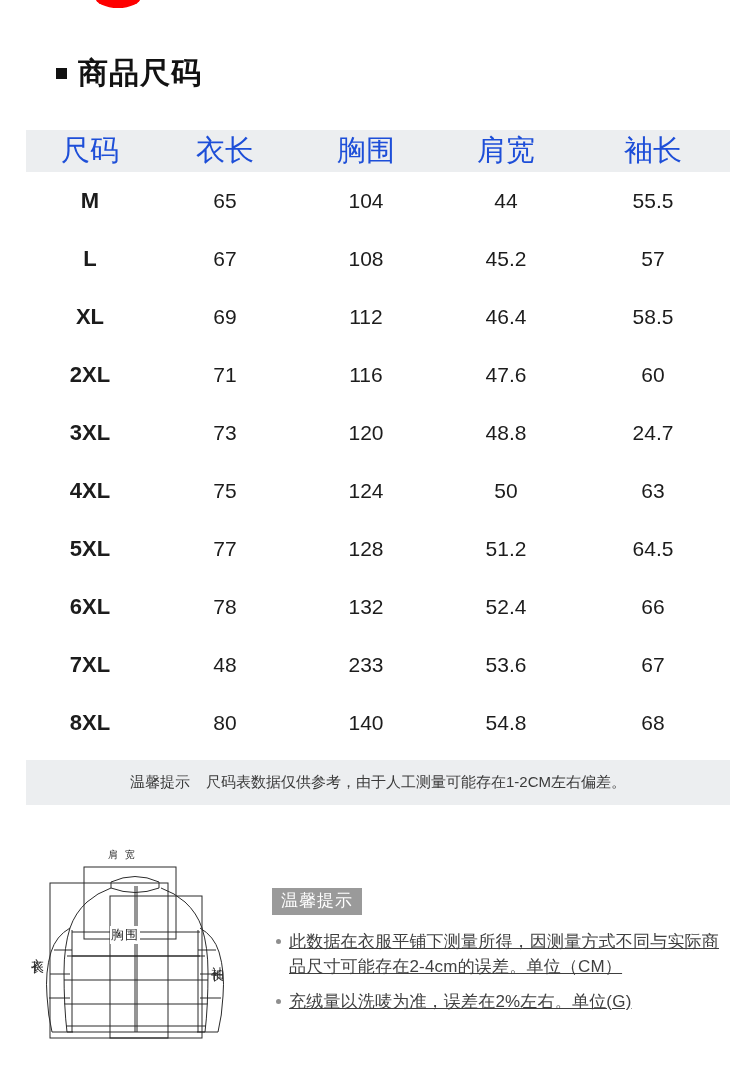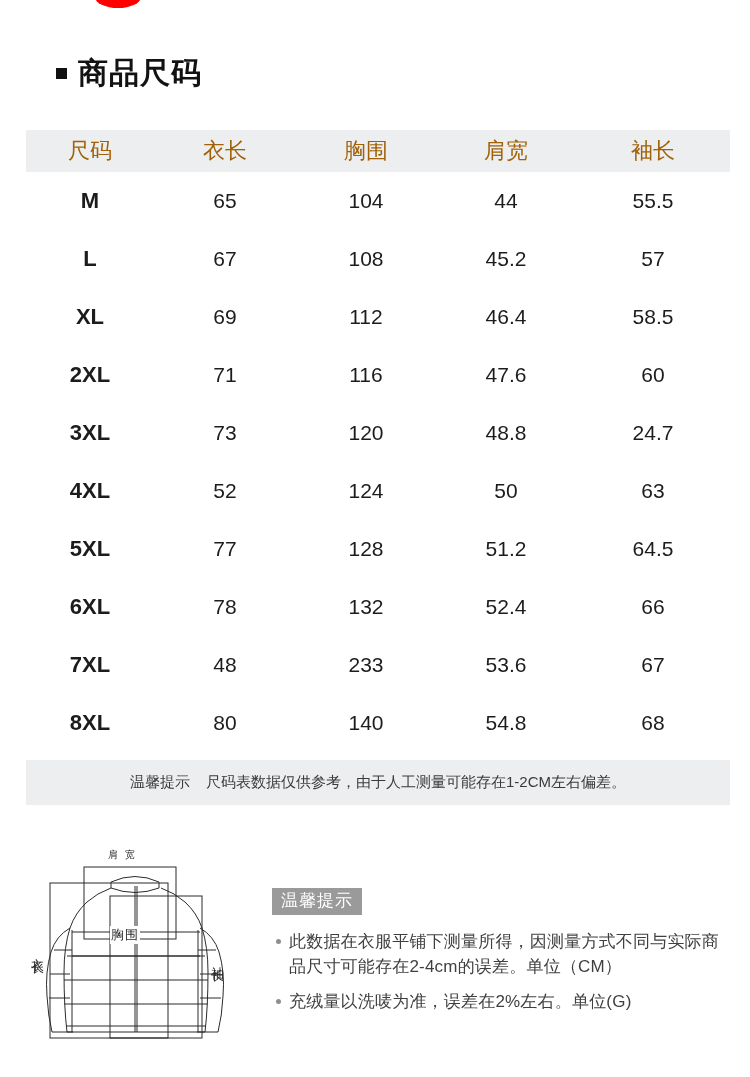--- a/index.html
+++ b/index.html
@@ -65,23 +65,23 @@
   .row.head {
     height: 42px;
     background: #eceef0;
   }
   .cell {
     text-align: center;
     font-size: 21px;
     color: #1c1c1c;
   }
   .row.head .cell {
-    font-size: 22px;
+    font-size: 29px;
     font-weight: normal;
-    color: #a16207;
+    color: #1d4ed8;
   }
   .c-size  { width: 128px; }
   .c-len   { width: 142px; }
   .c-bust  { width: 140px; }
   .c-shoul { width: 140px; }
   .c-sleev { width: 154px; }
   .row.body .c-size {
     font-weight: bold;
     font-size: 22px;
   }
@@ -155,20 +155,21 @@
     border-radius: 50%;
     background: #8e8e8e;
     margin: 10px 8px 0 4px;
     flex: 0 0 auto;
   }
   .tip-text {
     font-size: 17px;
     line-height: 1.5;
     color: #3f3f3f;
     letter-spacing: 0.2px;
+    text-decoration: underline;
   }
 </style>
 </head>
 <body>
 
 <div class="top-red-blob"></div>
 
 <div class="section-title">
   <span class="title-bullet"></span>
   <span class="title-text">商品尺码</span>
@@ -219,21 +220,21 @@
   <div class="row body">
     <div class="cell c-size">3XL</div>
     <div class="cell c-len">73</div>
     <div class="cell c-bust">120</div>
     <div class="cell c-shoul">48.8</div>
     <div class="cell c-sleev">24.7</div>
   </div>
 
   <div class="row body">
     <div class="cell c-size">4XL</div>
-    <div class="cell c-len">52</div>
+    <div class="cell c-len">75</div>
     <div class="cell c-bust">124</div>
     <div class="cell c-shoul">50</div>
     <div class="cell c-sleev">63</div>
   </div>
 
   <div class="row body">
     <div class="cell c-size">5XL</div>
     <div class="cell c-len">77</div>
     <div class="cell c-bust">128</div>
     <div class="cell c-shoul">51.2</div>

